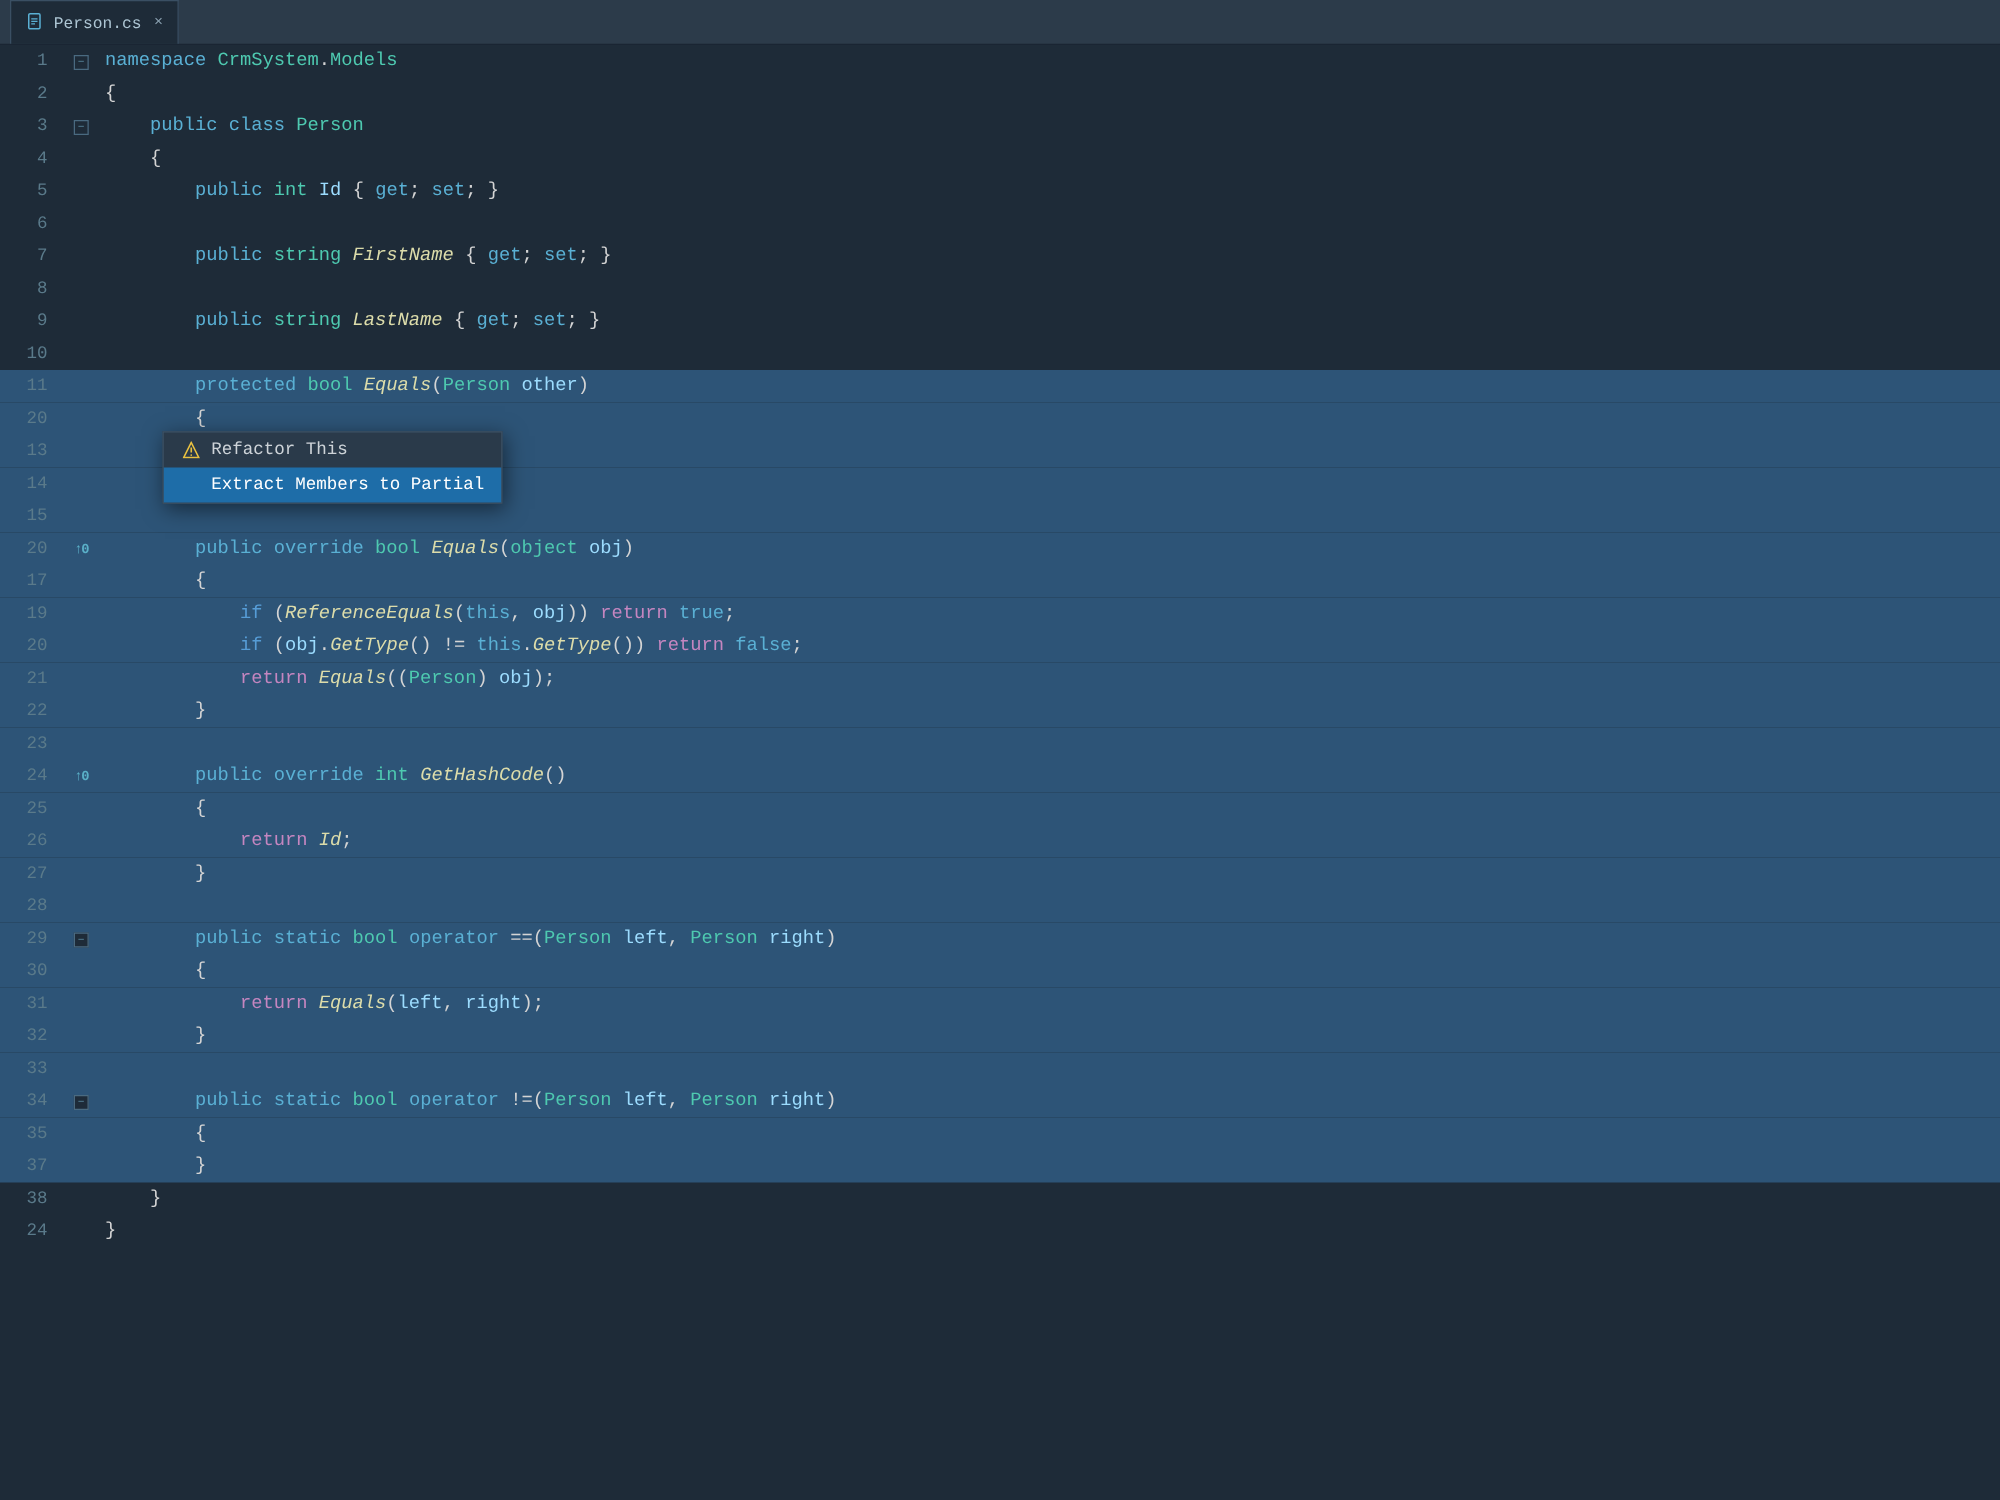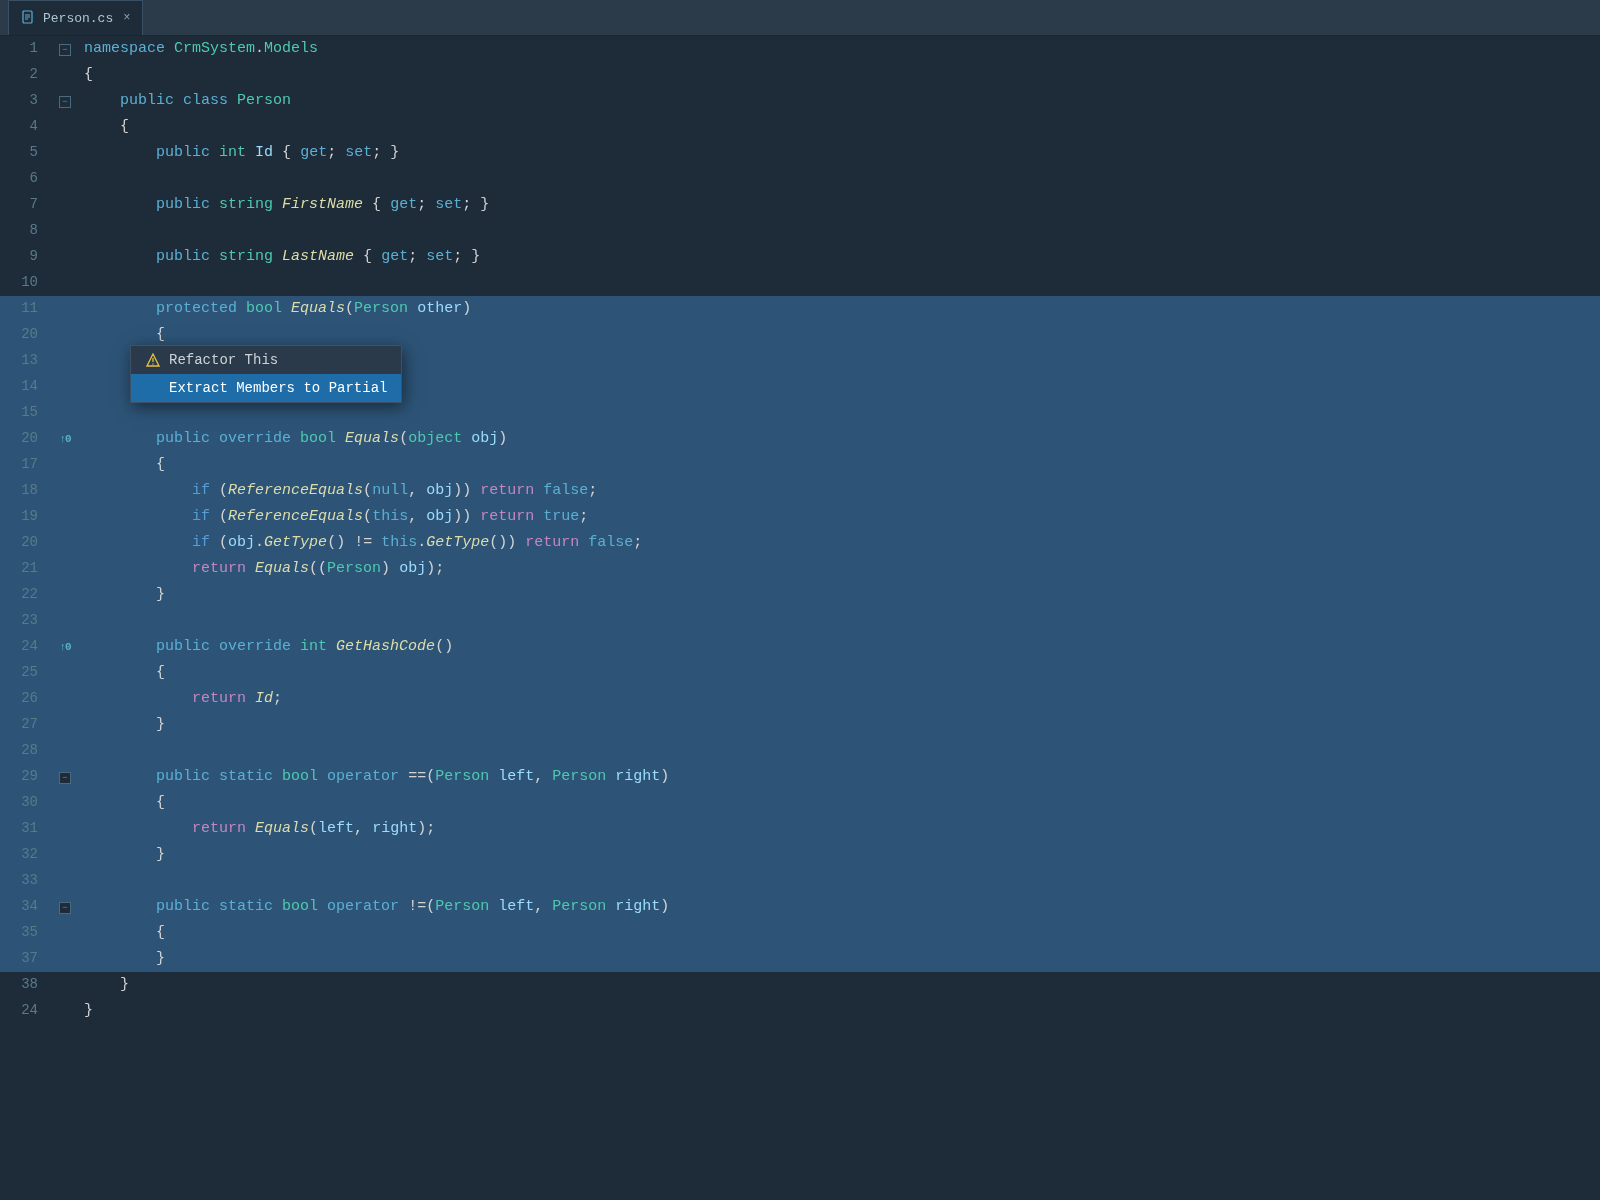--- a/index.html
+++ b/index.html
@@ -273,25 +273,20 @@
           <span class="arrow-badge" style="font-size: 11px; color: rgb(90, 176, 200); letter-spacing: -1px;">↑0</span>
         </div>
         <div class="line-content">        <span class="kw">public</span> <span class="kw">override</span> <span class="type">bool</span> <span class="fn">Equals</span><span class="plain">(</span><span class="type">object</span> <span class="pn">obj</span><span class="plain">)</span></div>
       </div>
       <div class="code-line selected">
         <div class="line-num">17</div>
         <div class="line-gutter"></div>
         <div class="line-content">        <span class="plain">{</span></div>
       </div>
       <div class="code-line selected">
-        <div class="line-num">18</div>
-        <div class="line-gutter"></div>
-        <div class="line-content">            <span class="kw2">if</span> <span class="plain">(</span><span class="fn">ReferenceEquals</span><span class="plain">(</span><span class="kw">null</span><span class="plain">, </span><span class="pn">obj</span><span class="plain">)) </span><span class="ret">return</span> <span class="kw">false</span><span class="plain">;</span></div>
-      </div>
-      <div class="code-line selected">
         <div class="line-num">19</div>
         <div class="line-gutter"></div>
         <div class="line-content">            <span class="kw2">if</span> <span class="plain">(</span><span class="fn">ReferenceEquals</span><span class="plain">(</span><span class="kw">this</span><span class="plain">, </span><span class="pn">obj</span><span class="plain">)) </span><span class="ret">return</span> <span class="kw">true</span><span class="plain">;</span></div>
       </div>
       <div class="code-line selected">
         <div class="line-num">20</div>
         <div class="line-gutter"></div>
         <div class="line-content">            <span class="kw2">if</span> <span class="plain">(</span><span class="pn">obj</span><span class="plain">.</span><span class="fn">GetType</span><span class="plain">() != </span><span class="kw">this</span><span class="plain">.</span><span class="fn">GetType</span><span class="plain">()) </span><span class="ret">return</span> <span class="kw">false</span><span class="plain">;</span></div>
       </div>
       <div class="code-line selected">

